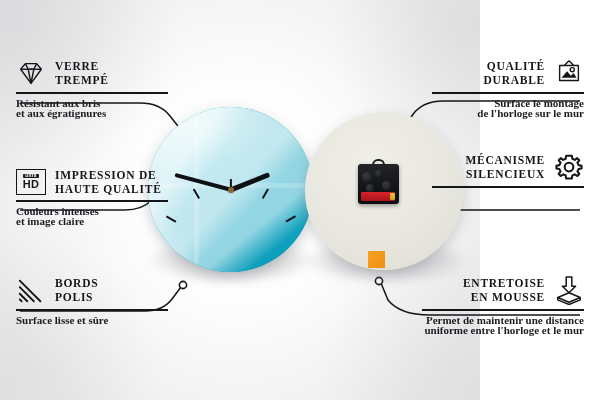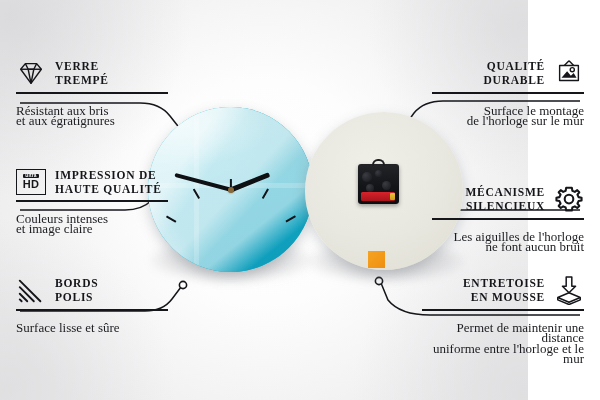--- a/index.html
+++ b/index.html
@@ -3,21 +3,21 @@
 <meta charset="utf-8">
 <style>
   * { box-sizing: border-box; margin: 0; padding: 0; }
   html, body {
     width: 600px; height: 400px;
     overflow: hidden;
     font-family: "Liberation Serif", serif;
   }
   #stage {
     position: relative;
-    width: 528px; height: 400px;
+    width: 480px; height: 400px;
     background:
       radial-gradient(ellipse 55% 70% at 50% 48%, #ffffff 0%, #fdfdfd 40%, #f4f4f5 72%, #ececed 100%);
   }
   
   #stage::before {
     content:"";
     position:absolute; inset:0;
     background:
       radial-gradient(circle at 2% 4%, rgba(205,205,208,.55) 0%, rgba(205,205,208,0) 28%),
       radial-gradient(circle at 99% 6%, rgba(205,205,208,.45) 0%, rgba(205,205,208,0) 24%),
@@ -45,25 +45,26 @@
     color: #15161a;
     white-space: pre-line;
   }
   .feature.left .ttl { text-align: left; }
   .feature.right .ttl { text-align: right; }
   .rule {
     height: 1.6px; background: #15161a; margin-top: 4px; width: 100%;
   }
   .sub {
     font-family: "Liberation Serif", serif;
-    font-size: 13px;
+    font-size: 11px;
     line-height: 10.6px;
     color: #1b1c20;
-    margin-top: 12px;
+    margin-top: 4px;
     white-space: pre-line;
+    font-weight: bold;
   }
   .feature.left .sub { text-align: left; }
   .feature.right .sub { text-align: right; }
 
   .ico { width: 30px; height: 30px; flex: 0 0 30px; color: #15161a; }
   .ico svg { display: block; width: 30px; height: 30px; }
 
   
   .hdbox {
     width: 30px; height: 26px; border: 1.8px solid #15161a;
@@ -282,37 +283,35 @@
           <path d="M8 21 L14 14 L18 19 L21 16 L24 21 Z" fill="currentColor" stroke="none"></path>
           <circle cx="19.5" cy="12.5" r="2.2"></circle>
         </svg>
       </span>
     </div>
     <div class="rule"></div>
     <div class="sub">Surface le montage
 de l'horloge sur le mur</div>
   </div>
 
-  <div class="feature right" style="left:432px; top:184px; width:152px;">
+  <div class="feature right" style="left:432px; top:152px; width:152px;">
     <div class="head">
       <span class="ttl">MÉCANISME
 SILENCIEUX</span>
       <span class="ico">
         <svg viewBox="0 0 32 32" fill="none" stroke="currentColor" stroke-width="2.2" stroke-linejoin="round">
           <path d="M16 4 L19 4 L19.6 7.2 L22.2 8.4 L24.8 6.6 L27 8.8 L25 11.4 L26.2 14 L29.4 14.6 L29.4 17.6
                    L26.2 18.2 L25 20.8 L27 23.4 L24.8 25.6 L22.2 23.8 L19.6 25 L19 28.2 L16 28.2 L13 28.2
                    L12.4 25 L9.8 23.8 L7.2 25.6 L5 23.4 L7 20.8 L5.8 18.2 L2.6 17.6 L2.6 14.6 L5.8 14
                    L7 11.4 L5 8.8 L7.2 6.6 L9.8 8.4 L12.4 7.2 L13 4 Z"></path>
           <circle cx="16" cy="16.1" r="4.6"></circle>
         </svg>
       </span>
     </div>
     <div class="rule"></div>
-    <div class="sub">Les aiguilles de l'horloge
-ne font aucun bruit</div>
   </div>
 
   <div class="feature right" style="left:422px; top:275px; width:162px;">
     <div class="head">
       <span class="ttl">ENTRETOISE
 EN MOUSSE</span>
       <span class="ico">
         <svg viewBox="0 0 32 32" fill="none" stroke="currentColor" stroke-width="1.6" stroke-linejoin="round">
           <path d="M13 2 L19 2 L19 12 L23 12 L16 19 L9 12 L13 12 Z"></path>
           <path d="M16 19 L28 24 L16 29 L4 24 Z"></path>

